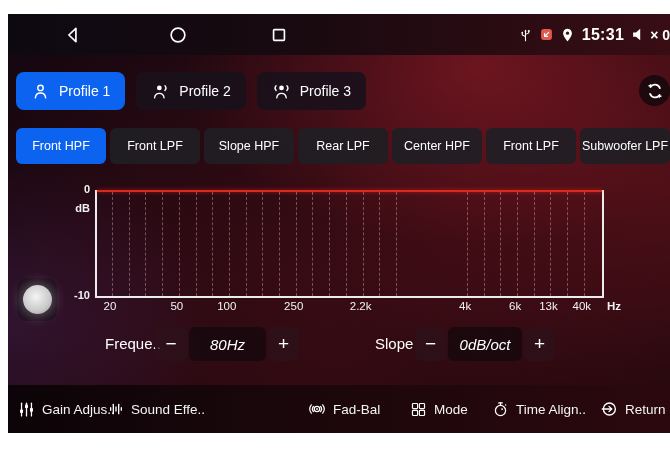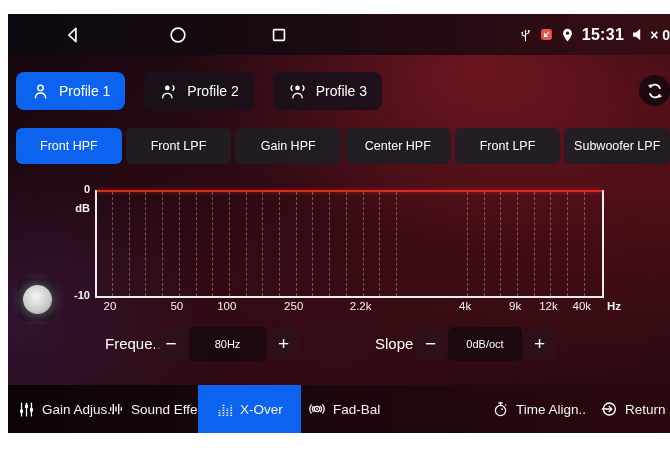--- a/index.html
+++ b/index.html
@@ -12,21 +12,21 @@
       radial-gradient(520px 420px at 45% 62%, rgba(120,22,32,.25), rgba(120,22,32,0) 75%),
       linear-gradient(120deg,#150710,#25080f 60%,#1d070d);}
   
   .statusbar{position:absolute;top:0;left:0;width:670px;height:41px;
     background:linear-gradient(90deg,#0d0911,#190a10 45%,#390d14);}
   .sb-left-ic{position:absolute;top:11px;width:20px;height:20px;}
   .sb-right{position:absolute;right:8px;top:0;height:41px;display:flex;align-items:center;gap:7px;}
   .sb-time{font-size:16px;font-weight:700;letter-spacing:.3px;}
   .sb-vol{display:flex;align-items:center;gap:2px;font-size:14px;font-weight:700;}
   
-  .profile-row{position:absolute;top:58px;left:8px;display:flex;gap:19px;}
+  .profile-row{position:absolute;top:58px;left:8px;display:flex;gap:11px;}
   .profile-btn{height:38px;border-radius:8px;display:flex;align-items:center;gap:9px;
     padding:0 15px;background:rgba(24,17,27,.88);font-size:14px;white-space:nowrap;}
   .profile-btn.active{background:var(--accent);}
   .refresh-btn{position:absolute;top:61px;right:8px;width:31px;height:31px;border-radius:50%;
     background:rgba(14,7,12,.75);display:flex;align-items:center;justify-content:center;}
   
   .tabs-row{position:absolute;top:114px;left:8px;right:8px;display:flex;gap:4px;}
   .ftab{flex:1;height:36px;border-radius:6px;display:flex;align-items:center;justify-content:center;
     background:rgba(31,30,36,.92);font-size:12.5px;white-space:nowrap;}
   .ftab.active{background:var(--accent);align-items:center;}
@@ -44,21 +44,21 @@
   .knob-wrap{position:absolute;left:9px;top:264px;width:40px;height:43px;border-radius:10px;
     background:rgba(16,10,18,.6);display:flex;align-items:center;justify-content:center;}
   .knob{width:29px;height:29px;border-radius:50%;
     background:radial-gradient(circle at 45% 40%, #f4f4f4, #c9c9c9 60%, #8f8f8f);
     box-shadow:0 0 12px 3px rgba(255,255,255,.28);}
   
   .ctrl-label{position:absolute;top:313px;height:34px;line-height:34px;font-size:15px;white-space:nowrap;}
   .ctrl-btn{position:absolute;top:313px;height:34px;border-radius:6px;background:rgba(45,18,27,.72);
     display:flex;align-items:center;justify-content:center;font-size:19px;font-weight:400;}
   .ctrl-val{position:absolute;top:313px;height:34px;border-radius:6px;background:rgba(22,9,14,.82);
-    display:flex;align-items:center;justify-content:center;font-size:11px;}
+    display:flex;align-items:center;justify-content:center;font-size:15px;font-style:italic;}
   
   .navbar{position:absolute;left:0;top:371px;width:670px;height:48px;
     background:linear-gradient(90deg,#0c0408,#1b070b 45%,#2b080e);}
   .nav-item{position:absolute;top:0;height:48px;display:flex;align-items:center;gap:7px;
     font-size:13.5px;white-space:nowrap;color:#f4f4f4;}
   .nav-item.active{background:var(--accent);justify-content:center;}
   svg{display:block;}
 </style>
 </head>
 <body>
@@ -155,21 +155,24 @@
   </div>
 
   <div class="tabs-row">
     <div class="ftab active">
         <span>Front HPF</span>
       </div>
     <div class="ftab">
         <span>Front LPF</span>
       </div>
     <div class="ftab">
-        <span>Gain HPF</span>
+        <span>Slope HPF</span>
+      </div>
+    <div class="ftab">
+        <span>Rear LPF</span>
       </div>
     <div class="ftab">
         <span>Center HPF</span>
       </div>
     <div class="ftab">
         <span>Front LPF</span>
       </div>
     <div class="ftab">
         <span>Subwoofer LPF</span>
       </div>
@@ -207,22 +210,22 @@
       <div class="gridline" style="left: 93.11%;"></div>
       <div class="gridline" style="left: 96.42%;"></div>
     </div>
   <div class="xlabels">
       <span class="xlab" style="left: 2.97%;">20</span>
       <span class="xlab" style="left: 16.2%;">50</span>
       <span class="xlab" style="left: 26.1%; text-align: right;">100</span>
       <span class="xlab" style="left: 39.35%;">250</span>
       <span class="xlab" style="left: 52.6%;">2.2k</span>
       <span class="xlab" style="left: 73.3%; text-align: center;">4k</span>
-      <span class="xlab" style="left: 83.2%;">9k</span>
-      <span class="xlab" style="left: 89.8%;">12k</span>
+      <span class="xlab" style="left: 83.2%;">6k</span>
+      <span class="xlab" style="left: 89.8%;">13k</span>
       <span class="xlab" style="left: 96.4%;">40k</span>
     </div>
   <div class="hz">Hz</div>
 
   <div class="knob-wrap">
     <div class="knob"></div>
   </div>
 
   <div class="ctrl-label" style="left:97px">Freque..</div>
   <div class="ctrl-btn" style="left:147px;width:32px">−</div>
@@ -254,42 +257,40 @@
           <g stroke="#fff" stroke-width="2" stroke-linecap="round">
             <line x1="4" y1="10" x2="4" y2="14"></line>
             <line x1="8" y1="5" x2="8" y2="19"></line>
             <line x1="12" y1="9" x2="12" y2="15"></line>
             <line x1="16" y1="5" x2="16" y2="19"></line>
             <line x1="20" y1="10" x2="20" y2="14"></line>
           </g>
         </svg>
       <span>Sound Effe..</span>
     </div>
-    <div class="nav-item active" style="left:190px;width:103px">
-      <svg viewBox="0 0 24 24" width="17" height="17">
-          <g stroke="#fff" stroke-width="2.6" stroke-dasharray="1.6 1.9">
-            <line x1="5" y1="21" x2="5" y2="13"></line>
-            <line x1="10.5" y1="21" x2="10.5" y2="3.5"></line>
-            <line x1="16" y1="21" x2="16" y2="10"></line>
-            <line x1="21.5" y1="21" x2="21.5" y2="6.5"></line>
-          </g>
-        </svg>
-      <span>X-Over</span>
-    </div>
     <div class="nav-item" style="left:300px">
       <svg viewBox="0 0 24 24" width="18" height="18" fill="none" stroke="#fff" stroke-width="1.6" stroke-linecap="round">
           <circle cx="12" cy="12" r="3.6"></circle>
           <circle cx="12" cy="12" r="1.2" fill="#fff" stroke="none"></circle>
           <path d="M7.2 8.5a5.6 5.6 0 0 0 0 7"></path>
           <path d="M4.4 6.4a9.3 9.3 0 0 0 0 11.2"></path>
           <path d="M16.8 8.5a5.6 5.6 0 0 1 0 7"></path>
           <path d="M19.6 6.4a9.3 9.3 0 0 1 0 11.2"></path>
         </svg>
       <span>Fad-Bal</span>
     </div>
+    <div class="nav-item" style="left:402px">
+      <svg viewBox="0 0 24 24" width="17" height="17" fill="none" stroke="#fff" stroke-width="1.7">
+          <rect x="3.5" y="3.5" width="7.2" height="7.2" rx="1.2"></rect>
+          <rect x="13.3" y="3.5" width="7.2" height="7.2" rx="1.2"></rect>
+          <rect x="3.5" y="13.3" width="7.2" height="7.2" rx="1.2"></rect>
+          <rect x="13.3" y="13.3" width="7.2" height="7.2" rx="1.2"></rect>
+        </svg>
+      <span>Mode</span>
+    </div>
     <div class="nav-item" style="left:484px">
       <svg viewBox="0 0 24 24" width="17" height="17" fill="none" stroke="#fff" stroke-width="1.8" stroke-linecap="round">
           <circle cx="12" cy="13.5" r="7.2"></circle>
           <line x1="9.5" y1="2.8" x2="14.5" y2="2.8"></line>
           <line x1="12" y1="2.8" x2="12" y2="6"></line>
           <circle cx="14.2" cy="11.4" r="1.3" fill="#fff" stroke="none"></circle>
           <circle cx="19.3" cy="5.6" r="1" fill="#fff" stroke="none"></circle>
         </svg>
       <span>Time Align..</span>
     </div>

